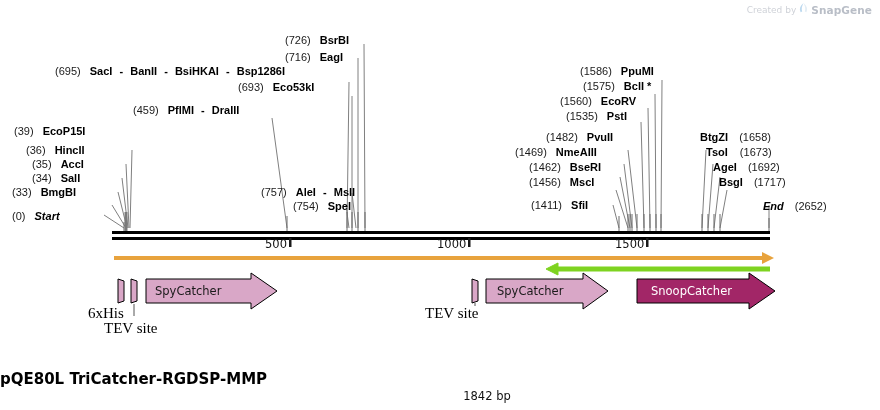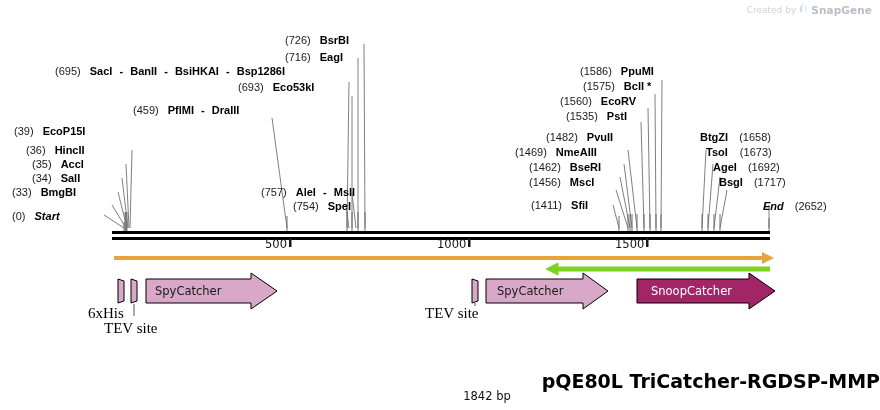--- a/index.html
+++ b/index.html
@@ -61,23 +61,23 @@
     position: absolute;
     font-size: 15px;
     color: #000;
     white-space: nowrap;
     font-family: Liberation Serif, serif;
   }
 
   .title {
     position: absolute;
     width: 880px;
-    text-align: right;
+    text-align: left;
     font-weight: bold;
-    font-size: 19px;
+    font-size: 15px;
     color: #000;
     font-family: "DejaVu Sans", "Liberation Sans", sans-serif;
   }
   .subtitle {
     position: absolute;
     width: 880px;
     text-align: center;
     font-size: 11.5px;
     color: #111;
     font-family: "DejaVu Sans", "Liberation Sans", sans-serif;

